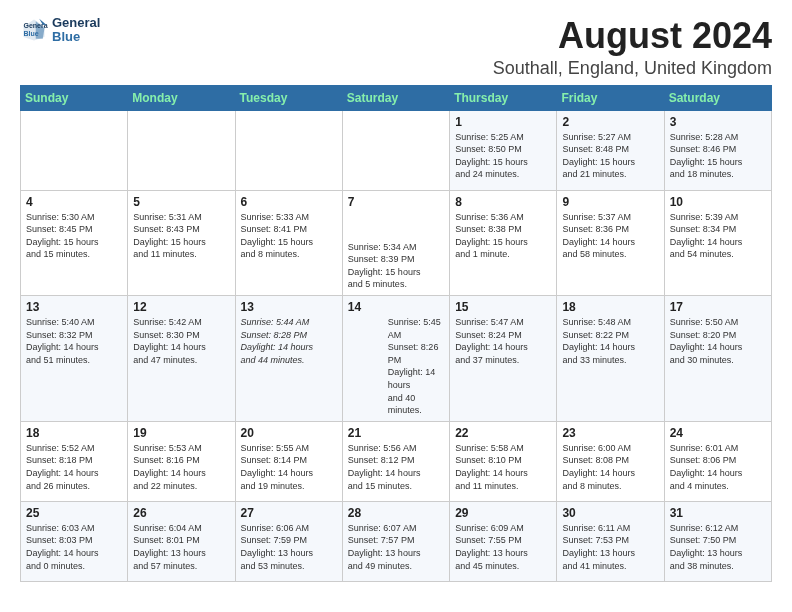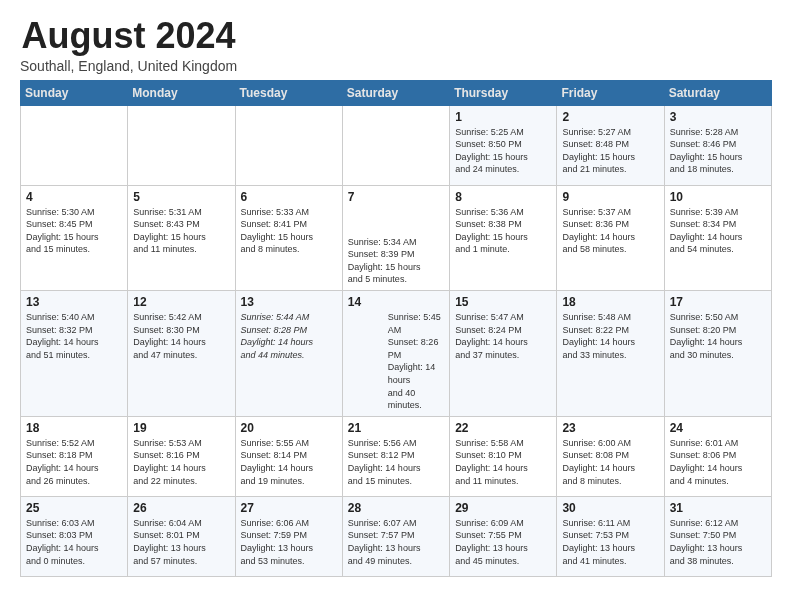--- a/index.html
+++ b/index.html
@@ -25,41 +25,41 @@
     .logo {
       display: flex;
       align-items: center;
       gap: 4px;
     }
     .logo-icon {
       width: 28px;
       height: 28px;
     }
     .title-block {
-      text-align: center;
+      text-align: right;
     }
     .calendar-title {
       font-size: 36px;
       font-weight: bold;
       color: #222;
       line-height: 1.1;
     }
     .calendar-subtitle {
-      font-size: 14px;
+      font-size: 18px;
       color: #444;
       margin-top: 2px;
     }
     table {
       width: 100%;
       border-collapse: collapse;
       table-layout: fixed;
     }
     thead tr th {
       background: #2e6da4;
-      color: #e5e5e5;
+      color: #86efac;
       font-size: 12px;
       font-weight: bold;
       padding: 5px 4px;
       text-align: left;
       border: 1px solid #2e6da4;
     }
     tbody tr td {
       border: 1px solid #ccc;
       vertical-align: top;
       padding: 4px 5px;
@@ -88,20 +88,34 @@
     }
     .empty-cell {
       background: #fff !important;
     }
   </style>
 </head>
 <body>
 
 <div class="page">
   <div class="header-row">
+    <div class="logo">
+      <svg class="logo-icon" viewBox="0 0 32 32">
+        <rect x="0" y="0" width="32" height="32" fill="none"></rect>
+        <polygon points="16,4 28,12 28,24 16,28 4,24 4,12" fill="#2e6da4" opacity="0.15"></polygon>
+        <polygon points="18,6 28,14 26,26 18,26" fill="#2e6da4" opacity="0.5"></polygon>
+        <text x="4" y="14" font-size="8" fill="#1a3a5c" font-weight="bold">General</text>
+        <text x="4" y="23" font-size="8" fill="#2e6da4" font-weight="bold">Blue</text>
+        <polygon points="22,3 30,10 26,10" fill="#2e6da4"></polygon>
+      </svg>
+      <div style="display:flex;flex-direction:column;line-height:1.1;">
+        <span style="font-size:13px;font-weight:bold;color:#1a3a5c;">General</span>
+        <span style="font-size:13px;font-weight:bold;color:#2e6da4;">Blue</span>
+      </div>
+    </div>
     <div class="title-block">
       <div class="calendar-title">August 2024</div>
       <div class="calendar-subtitle">Southall, England, United Kingdom</div>
     </div>
   </div>
 
   <table>
     <thead>
       <tr>
         <th>Sunday</th>

